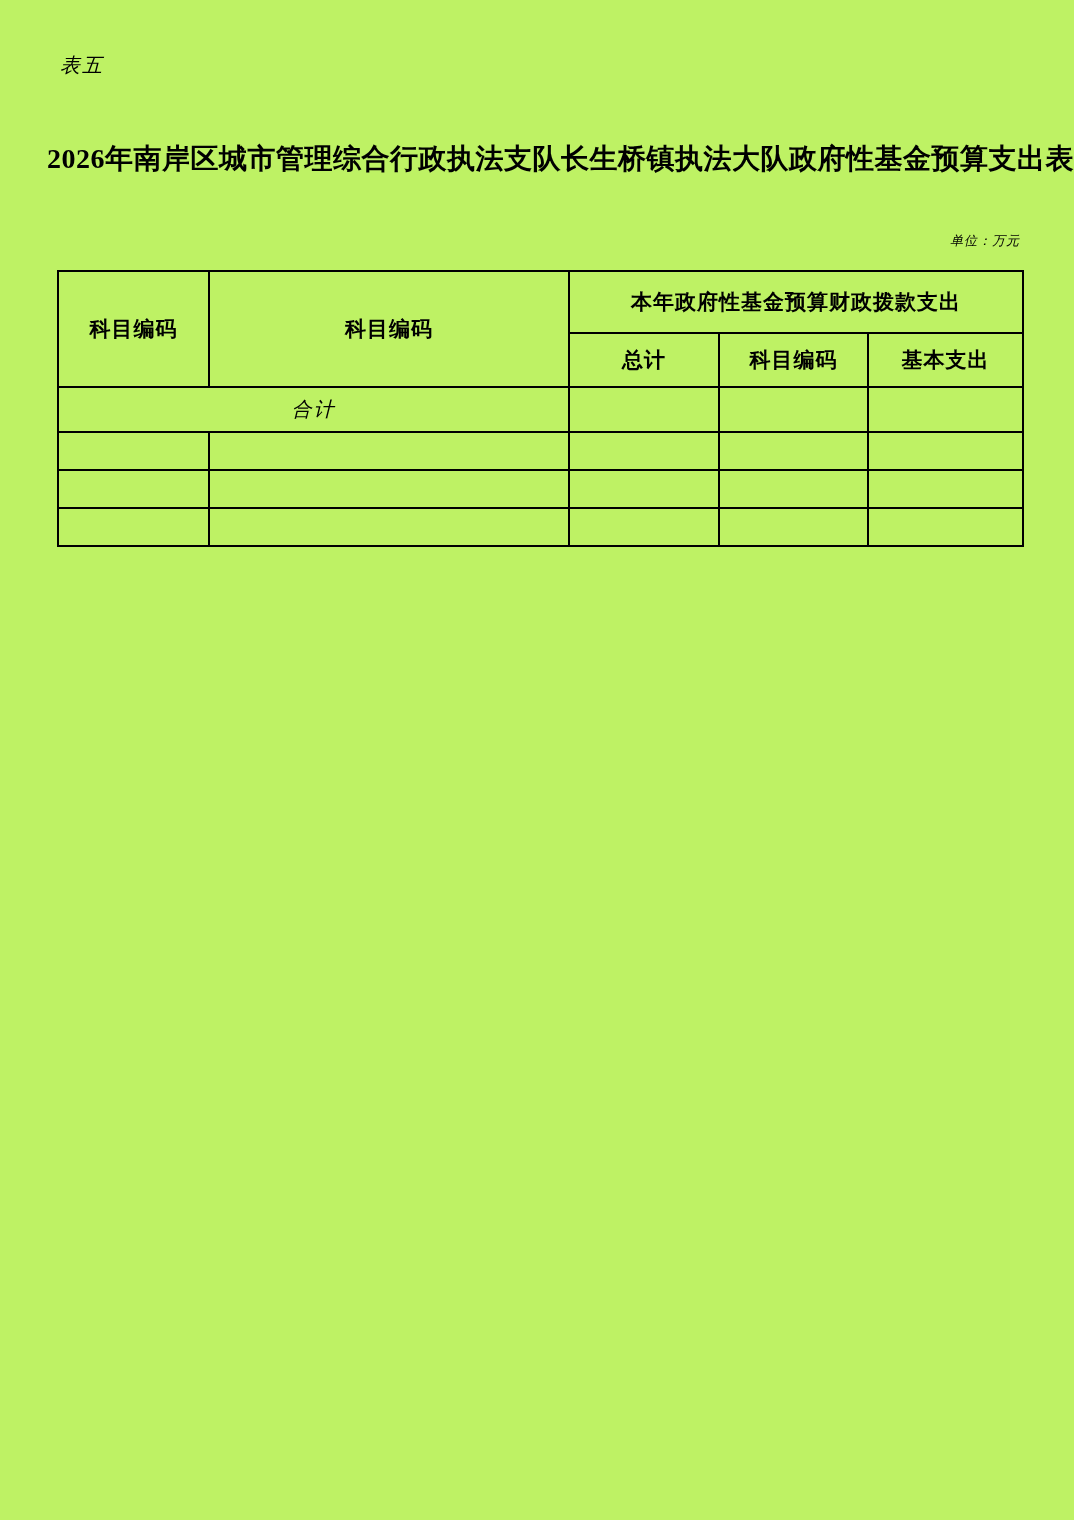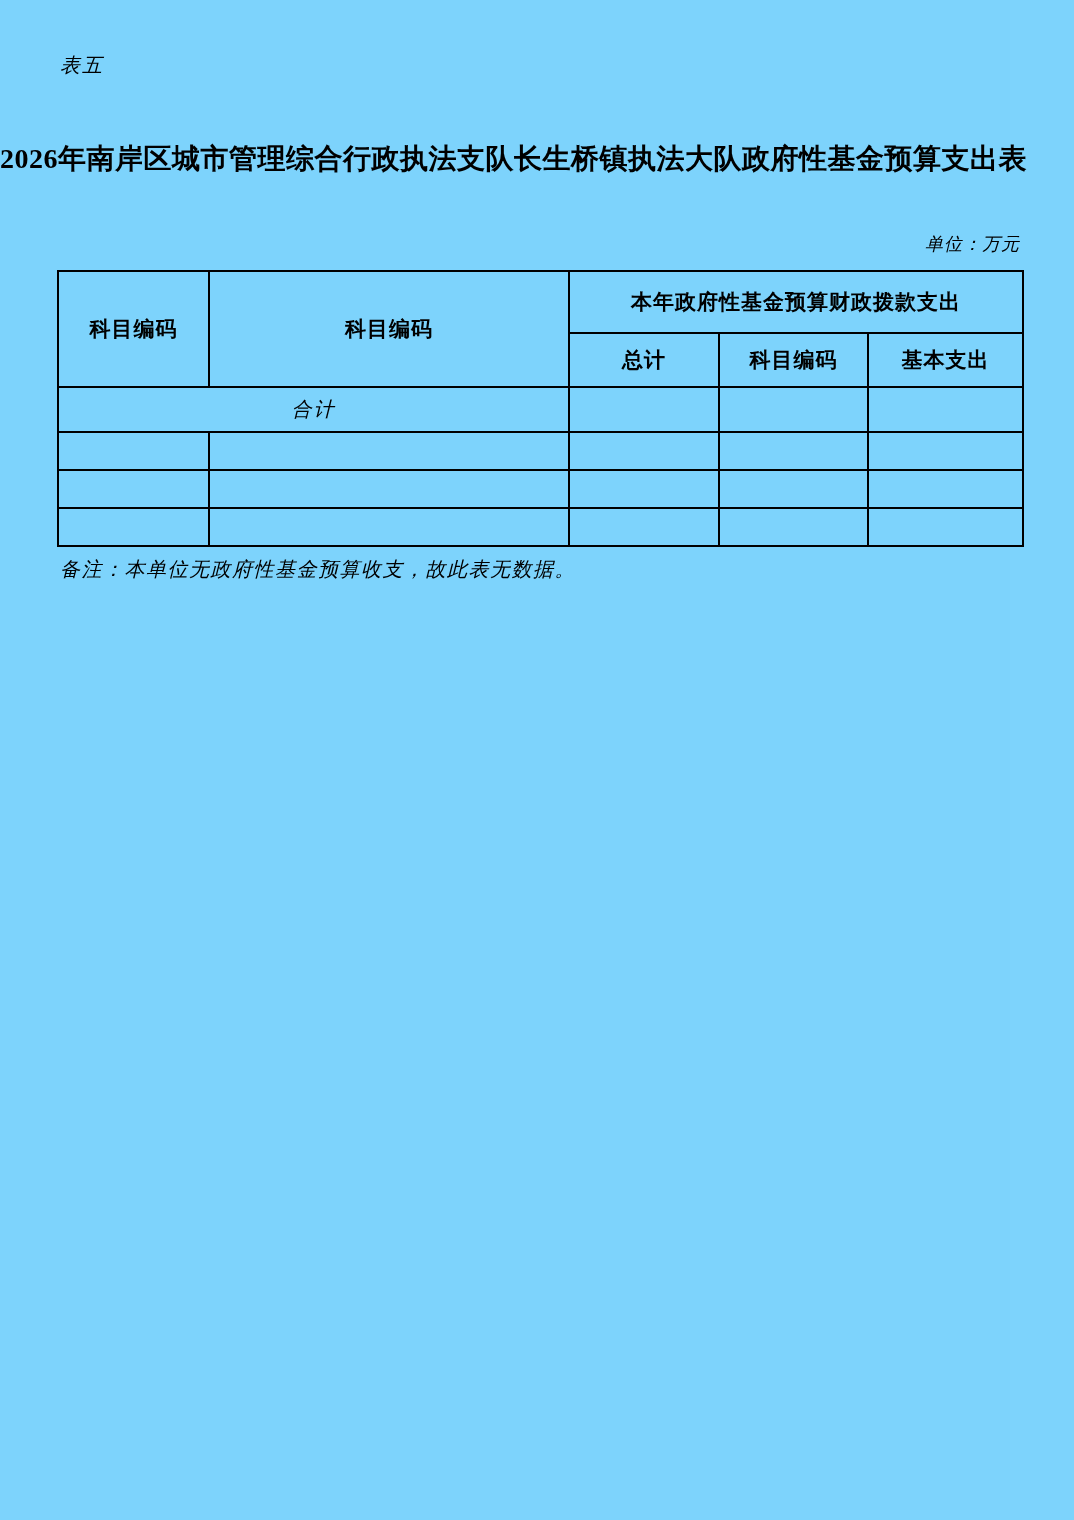--- a/index.html
+++ b/index.html
@@ -6,49 +6,49 @@
   html, body { background: #ffffff; }
   body {
     font-family: "Liberation Serif", serif;
     color: #000000;
   }
   .page {
     position: relative;
     width: 1074px;
     height: 1520px;
     margin: 0 auto;
-    background: #7dd3fc;
+    background: #bef264;
     overflow: hidden;
   }
   .table-label {
     position: absolute;
     left: 60px;
     top: 52px;
     font-size: 20px;
     font-style: italic;
     font-family: "Liberation Serif", serif;
     letter-spacing: 2px;
   }
   .doc-title {
     position: absolute;
     left: 0;
     right: 0;
     top: 140px;
-    text-align: left;
+    text-align: right;
     font-size: 28px;
     font-weight: bold;
     font-family: "Liberation Serif", serif;
     letter-spacing: 0.5px;
     white-space: nowrap;
   }
   .unit-note {
     position: absolute;
     right: 54px;
     top: 232px;
-    font-size: 18px;
+    font-size: 13px;
     font-style: italic;
     font-family: "Liberation Serif", serif;
     letter-spacing: 1px;
   }
   table.budget {
     position: absolute;
     left: 57px;
     top: 270px;
     width: 965px;
     border-collapse: collapse;
@@ -145,15 +145,14 @@
       <tr class="data-row">
         <td class="value-cell"></td>
         <td class="value-cell"></td>
         <td class="value-cell"></td>
         <td class="value-cell"></td>
         <td class="value-cell"></td>
       </tr>
     </tbody>
   </table>
 
-  <div class="footnote">备注：本单位无政府性基金预算收支，故此表无数据。</div>
 
 </div>
 
 </body></html>

